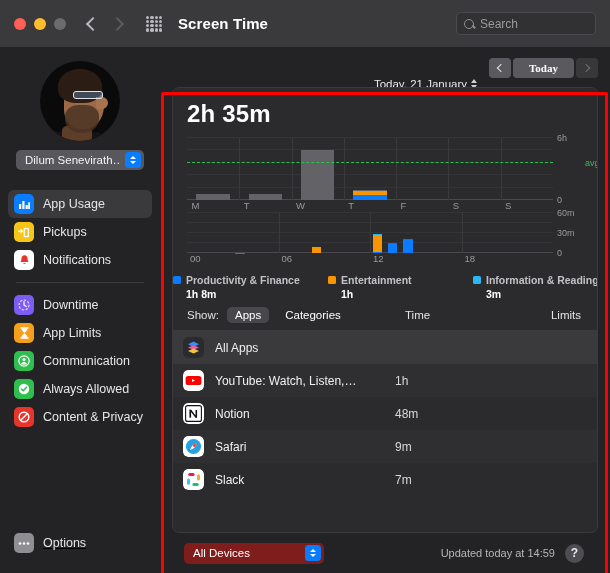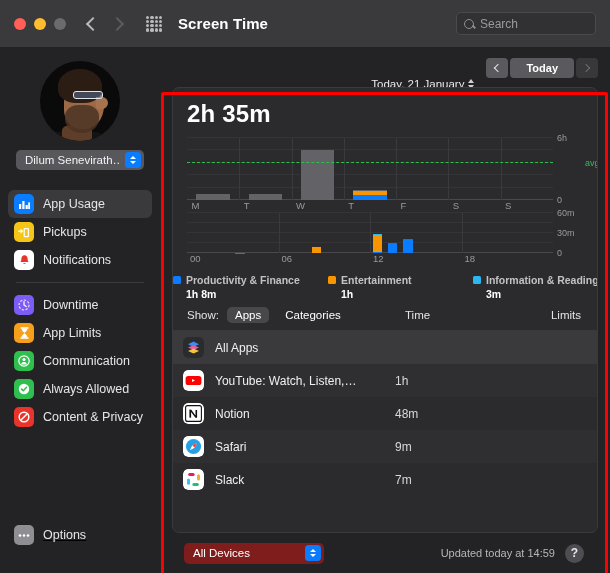--- a/index.html
+++ b/index.html
@@ -136,21 +136,21 @@
     color: #e6e6e9;
     font-size: 12.5px;
   }
   .nav-item.active { background: #3a3a3c; }
   .nav-sep { height: 1px; background: #3a3a3c; margin: 8px 8px; }
 
   .ic { width: 20px; height: 20px; border-radius: 5px; flex: none; position: relative;
         display: flex; align-items: center; justify-content: center; }
   .ic svg { display: block; }
 
-  .sidebar-bottom { margin-top: auto; padding: 0 8px 24px; text-decoration: underline; }
+  .sidebar-bottom { margin-top: auto; padding: 0 8px 16px; text-decoration: underline; }
 
   
   .content {
     flex: 1; min-width: 0;
     background: #232325;
     display: flex; flex-direction: column;
     padding: 10px 12px 0 12px;
     position: relative;
   }
 
@@ -173,21 +173,21 @@
     border-radius: 4px;
     display: flex; align-items: center; justify-content: center;
     color: #fff; font-size: 11px; font-weight: bold;
     padding: 0 7px;
   }
   .seg-btn.arrow { width: 22px; padding: 0; }
   .seg-btn.dim { background: #38383b; }
   .ar { width: 6px; height: 6px; border-left: 1.6px solid #e6e6e9; border-bottom: 1.6px solid #e6e6e9; }
   .ar.l { transform: rotate(45deg); margin-left: 2px; }
   .ar.r { transform: rotate(-135deg); margin-right: 2px; border-color: #6e6e72; }
-  .seg-btn.today { padding: 0 16px; }
+  .seg-btn.today { padding: 0 16px; font-family: Liberation Serif, serif; }
 
   .card {
     background: #2b2b2d;
     border: 1px solid #3a3a3c;
     border-radius: 7px;
     flex: 1;
     display: flex; flex-direction: column;
     min-height: 0;
     overflow: hidden;
   }

